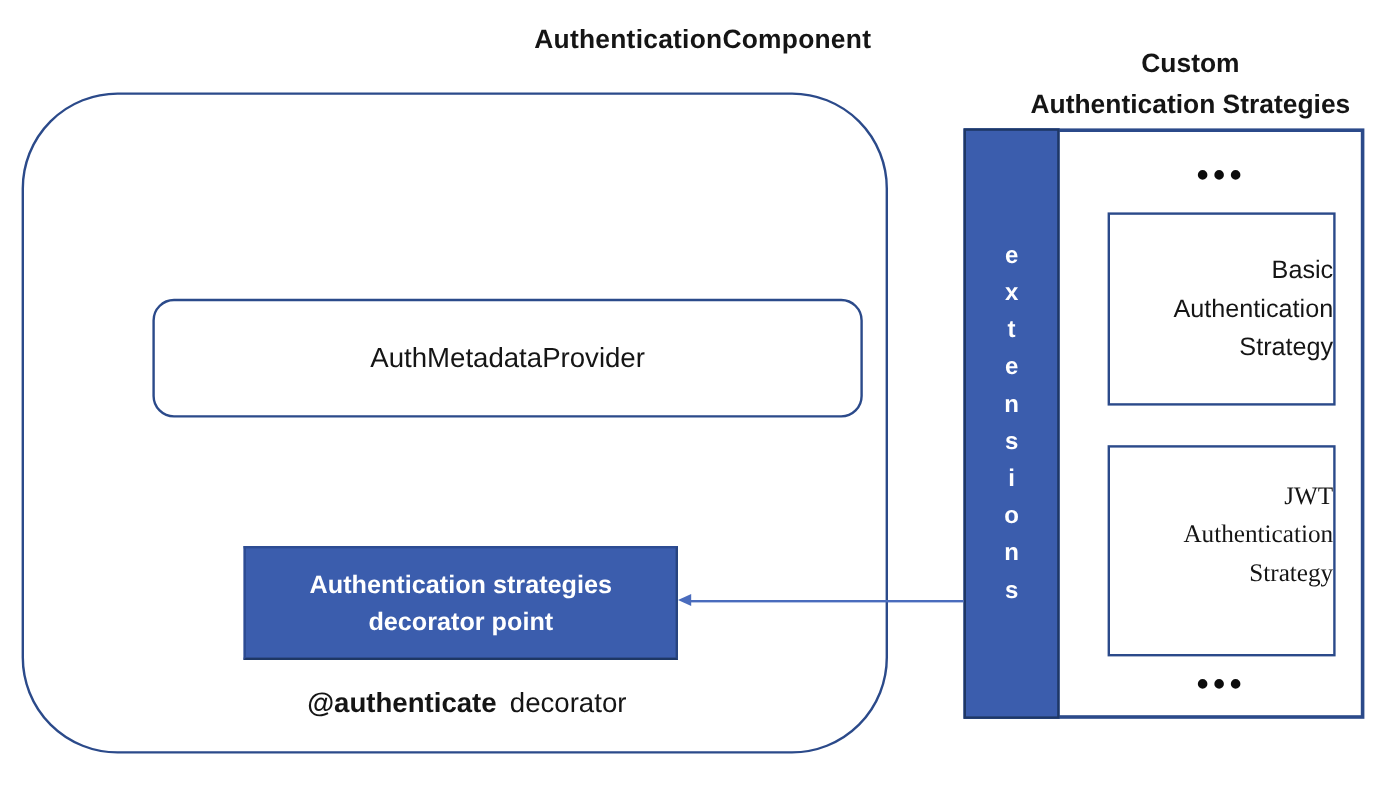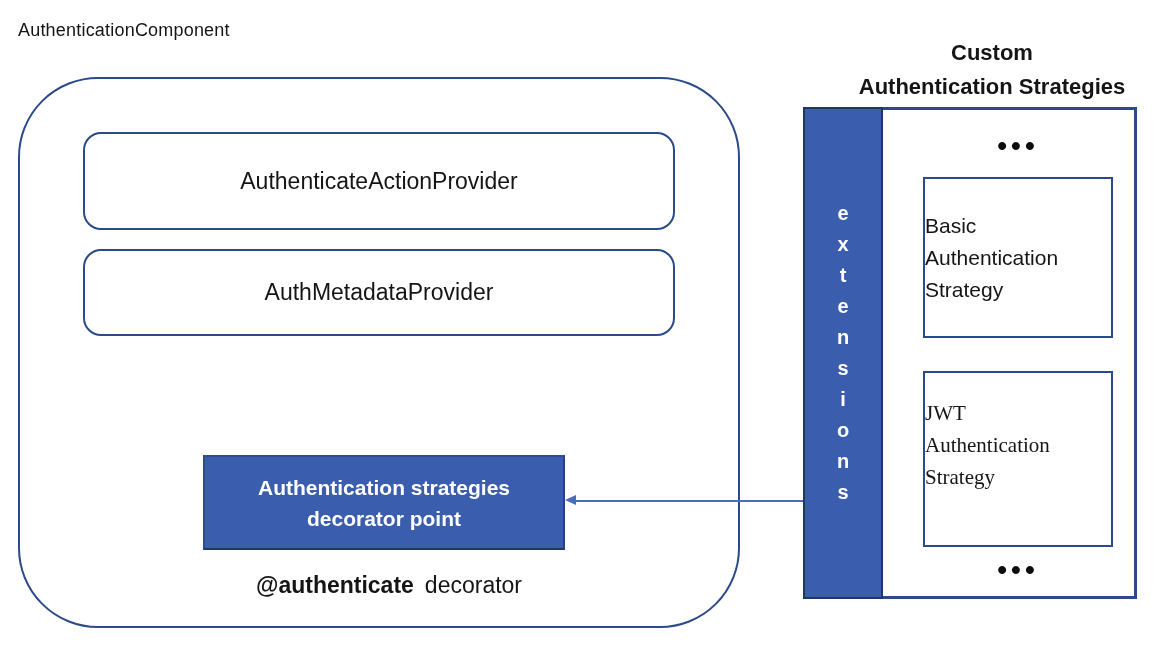--- a/index.html
+++ b/index.html
@@ -9,29 +9,29 @@
     --arrow:#4a6cbd;
     --text:#151515;
     --inverse-text:#ffffff;
   }
   html,body{margin:0;padding:0;background:#ffffff;}
   body{font-family:"Liberation Sans", sans-serif;color:var(--text);}
   #stage{position:relative;width:1159px;height:659px;background:#ffffff;overflow:hidden;}
   .abs{position:absolute;box-sizing:border-box;}
 
   
-  .main-title{left:18px;top:20px;width:708px;text-align:left;
-              font-size:18px;font-weight:normal;letter-spacing:.2px;}
+  .main-title{left:18px;top:20px;width:708px;text-align:right;
+              font-size:22px;font-weight:bold;letter-spacing:.2px;}
   .outer-rect{left:18px;top:77px;width:722px;height:551px;
               border:2px solid var(--line);border-radius:80px;background:#ffffff;z-index:1;}
   .provider{left:83px;width:592px;border:2px solid var(--line);border-radius:18px;
             background:#ffffff;display:flex;align-items:center;justify-content:center;
             font-size:23px;z-index:2;}
   .p1{top:132px;height:98px;}
-  .p2{top:249px;height:87px;}
+  .p2{top:249px;height:99px;margin-left:44px;}
   .p3{top:368px;height:98px;}
   .ext-point{left:203px;top:455px;width:362px;height:95px;background:var(--blue-fill);
              border:2px solid #2d4c93;border-bottom-color:var(--bar-border);border-right-color:#27447f;
              color:var(--inverse-text);display:flex;flex-direction:column;align-items:center;
              justify-content:center;text-align:center;font-size:21px;font-weight:600;
              line-height:31px;z-index:3;}
   .decorator-line{left:18px;top:572px;width:742px;text-align:center;font-size:23px;z-index:2;}
   .decorator-bold{font-weight:bold;}
   .decorator-rest{margin-left:11px;font-weight:normal;}
 
@@ -49,37 +49,34 @@
   .extensions-bar{left:803px;top:107px;width:80px;height:492px;background:var(--blue-fill);
                   border:2px solid var(--bar-border);display:flex;align-items:center;
                   justify-content:center;z-index:2;}
   .extensions-text{color:var(--inverse-text);font-size:20px;font-weight:600;line-height:31px;
                    text-align:center;}
   .ellipsis{left:923px;width:190px;text-align:center;font-size:28px;font-weight:bold;
             letter-spacing:4px;line-height:28px;z-index:2;color:#0c0c0c;}
   .ellipsis-top{top:132px;}
   .ellipsis-bottom{top:556px;}
   .strategy-box{left:923px;width:190px;border:2px solid var(--line);background:#ffffff;
-                display:flex;flex-direction:column;align-items:flex-start;justify-content:center;
+                display:flex;flex-direction:column;align-items:flex-end;justify-content:center;
                 text-align:center;font-size:21px;line-height:32px;z-index:2;}
   .basic-box{top:177px;height:161px;}
   .jwt-box{top:371px;height:176px;padding-bottom:28px;font-family:Liberation Serif, serif;}
 </style>
 </head>
 <body>
 
 <div id="stage">
 
   <div class="abs main-title">AuthenticationComponent</div>
 
   <div class="abs outer-rect"></div>
 
-  <div class="abs provider p1">
-    <span>AuthenticateActionProvider</span>
-  </div>
   <div class="abs provider p2">
     <span>AuthMetadataProvider</span>
   </div>
 
   <div class="abs ext-point">
     <div>Authentication strategies</div>
     <div>decorator point</div>
   </div>
 
   <div class="abs decorator-line">

